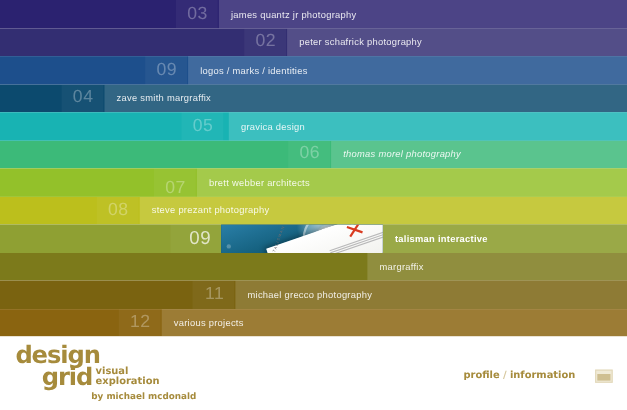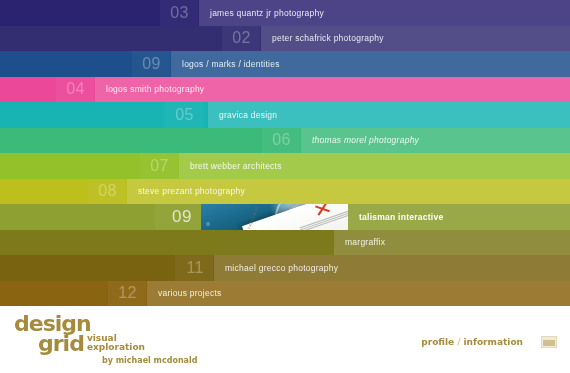--- a/index.html
+++ b/index.html
@@ -226,21 +226,21 @@
   }
   .logo-tag div {
     font-family: "DejaVu Sans", sans-serif;
     font-weight: bold;
     font-size: 9px;
     letter-spacing: 0px;
     color: #a68b3c;
   }
   .logo-by {
     margin-top: 3px;
-    margin-left: 88px;
+    margin-left: 69px;
     font-family: "DejaVu Sans", sans-serif;
     font-weight: bold;
     font-size: 8px;
     color: #a68b3c;
   }
 
   #footer-nav {
     position: absolute;
     right: 13px;
     top: 30px;
@@ -302,46 +302,46 @@
         </div>
       </div>
       <div class="band" style="background: rgb(29, 79, 140);">
         <div class="num-cell" style="left: 132px; width: 38px;">
           <span class="num">09</span>
         </div>
         <div class="label-panel" style="left: 171px;">
           <span class="label">logos / marks / identities</span>
         </div>
       </div>
-      <div class="band" style="background: #ec4899;">
+      <div class="band" style="background: #0c4a6e;">
         <div class="num-cell" style="left: 56px; width: 38px;">
           <span class="num">04</span>
         </div>
         <div class="label-panel" style="left: 95px;">
-          <span class="label">logos smith photography</span>
+          <span class="label">zave smith margraffix</span>
         </div>
       </div>
       <div class="band" style="background: rgb(24, 179, 179);">
         <div class="num-cell" style="left: 165px; width: 38px;">
           <span class="num">05</span>
         </div>
         <div class="label-panel" style="left: 208px;">
           <span class="label">gravica design</span>
         </div>
       </div>
       <div class="band" style="background: rgb(60, 186, 121);">
         <div class="num-cell" style="left: 262px; width: 38px;">
           <span class="num">06</span>
         </div>
         <div class="label-panel" style="left: 301px; font-style: italic;">
           <span class="label">thomas morel photography</span>
         </div>
       </div>
       <div class="band" style="background: rgb(147, 193, 42);">
-        <div class="num-cell" style="left: 140px; width: 38px;">
+        <div class="num-cell" style="left: 140px; width: 38px; align-items: flex-end;">
           <span class="num">07</span>
         </div>
         <div class="label-panel" style="left: 179px;">
           <span class="label">brett webber architects</span>
         </div>
       </div>
       <div class="band" style="background: rgb(188, 191, 28);">
         <div class="num-cell" style="left: 88px; width: 38px;">
           <span class="num">08</span>
         </div>

